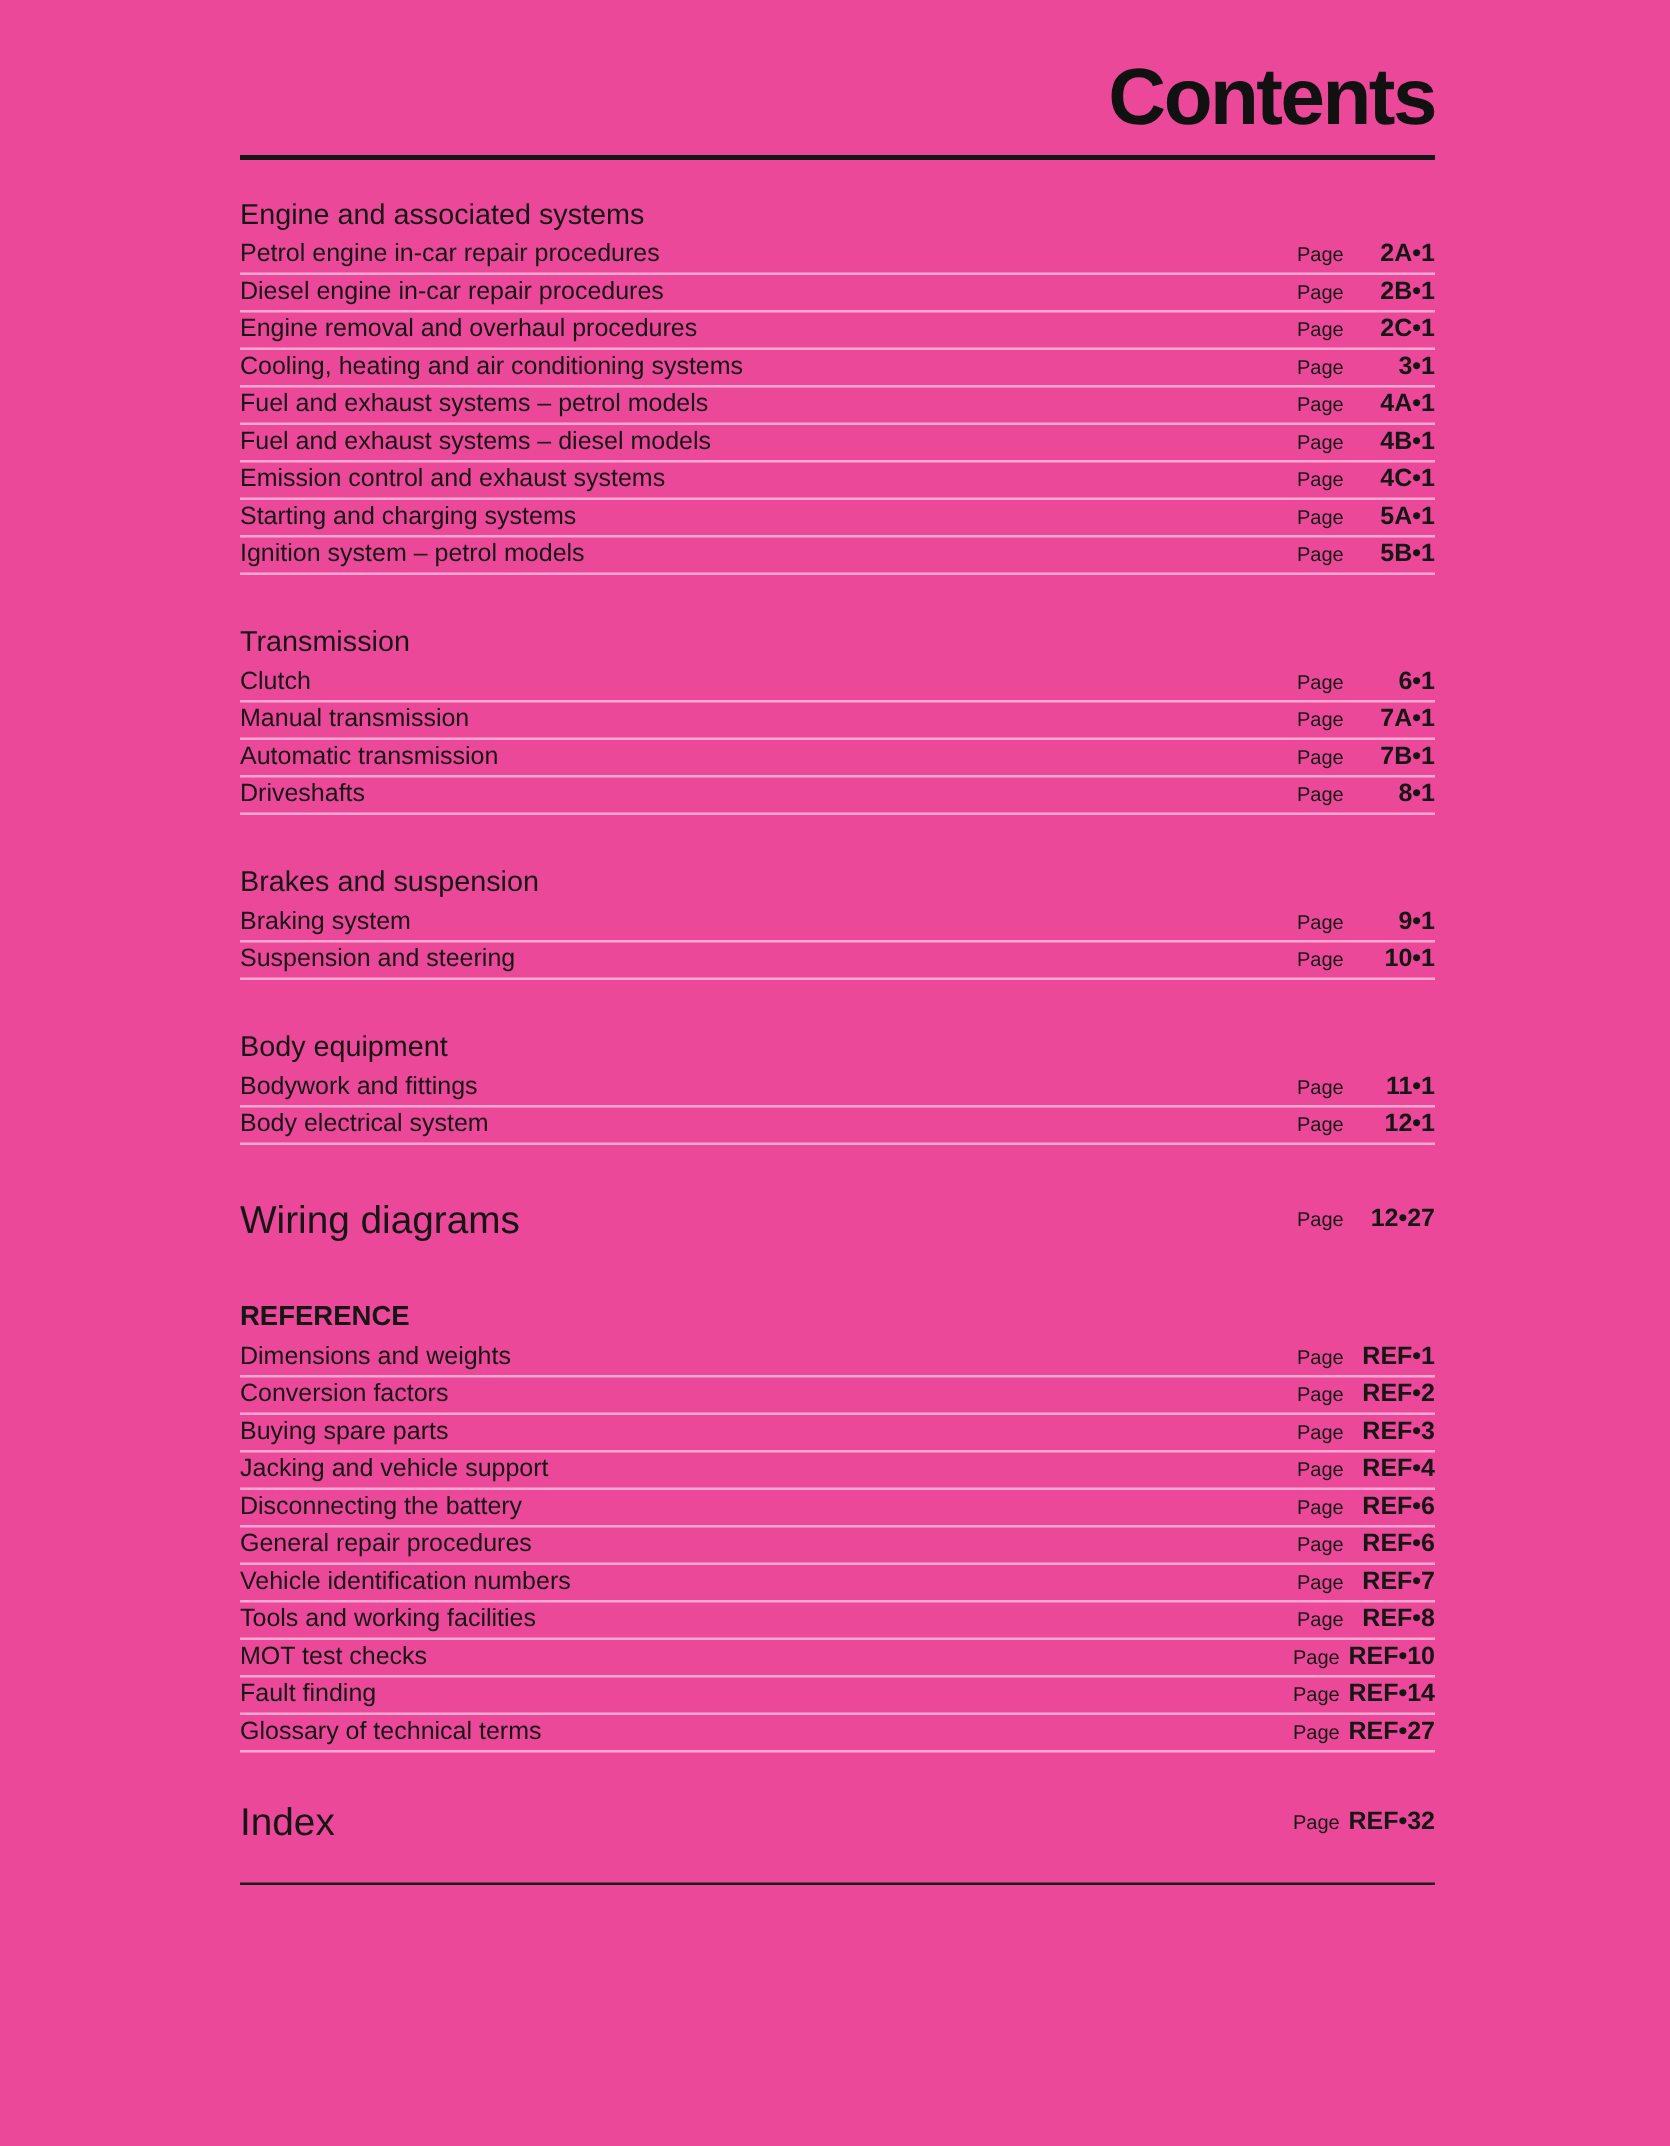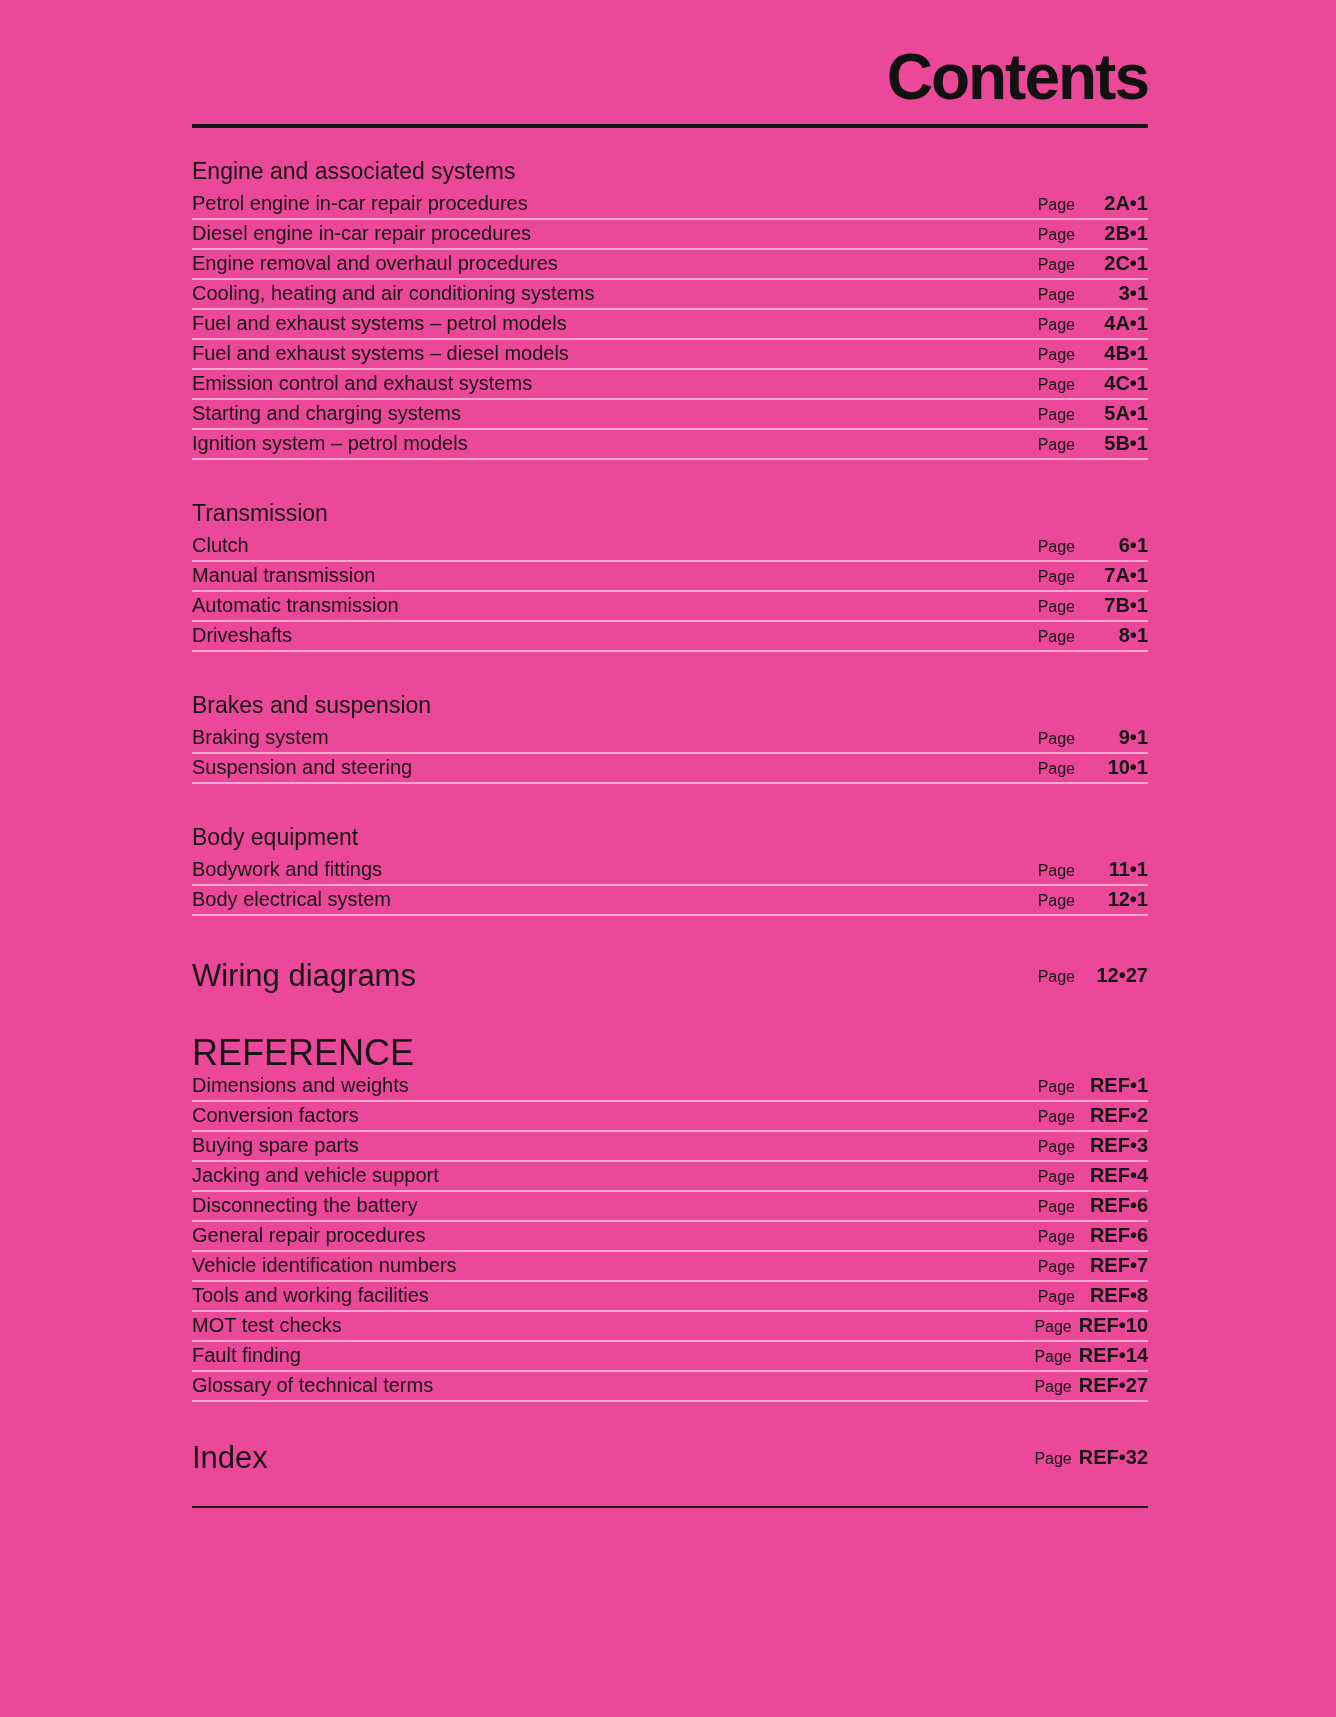--- a/index.html
+++ b/index.html
@@ -82,22 +82,22 @@
     display: flex;
     justify-content: space-between;
     align-items: center;
     margin-top: 40px;
     font-size: 31px;
     line-height: 38px;
     font-weight: 400;
   }
   .standalone .pageref { align-items: baseline; }
   .ref-heading {
-    font-size: 36px;
-    font-weight: normal;
+    font-size: 22px;
+    font-weight: bold;
     line-height: 38px;
     margin-top: 38px;
     letter-spacing: 0px;
   }
   .index-block {
     display: flex;
     justify-content: space-between;
     align-items: center;
     margin-top: 36px;
     font-size: 31px;

